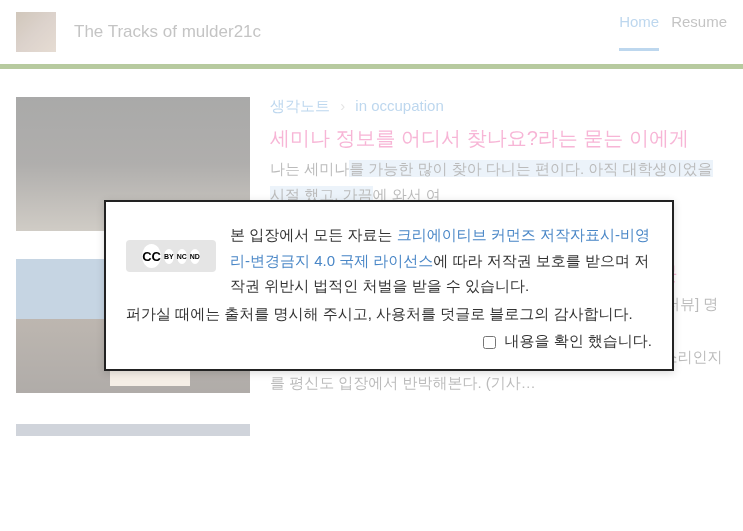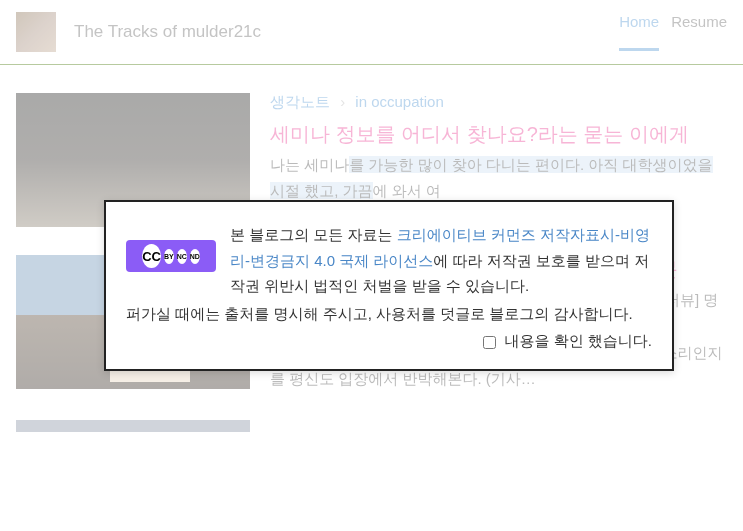--- a/index.html
+++ b/index.html
@@ -1,18 +1,18 @@
 <!DOCTYPE html>
 <html><head>
 <meta charset="utf-8">
 <style>
 * { margin: 0; padding: 0; box-sizing: border-box; }
 body { font-family: -apple-system, "Malgun Gothic", sans-serif; background: #fff; width: 743px; height: 531px; overflow: hidden; position: relative; }
 .overlay { position: absolute; inset: 0; background: rgba(255,255,255,0.6); z-index: 5; }
-.header { display: flex; align-items: center; padding: 12px 16px; border-bottom: 1px solid #4d7c0f; }
+.header { display: flex; align-items: center; padding: 12px 16px; border-bottom: 5px solid #4d7c0f; }
 .logo { width: 40px; height: 40px; background: linear-gradient(135deg,#8b7355 0%,#a89080 50%,#c0a890 100%); margin-right: 18px; }
 .site-title { font-size: 17px; color: #6b6b6b; font-weight: 400; }
 .nav { margin-left: auto; display: flex; gap: 12px; font-size: 15px; }
 .nav a { color: #6b6b6b; text-decoration: none; padding-bottom: 18px; }
 .nav a.active { color: #5b9bd5; border-bottom: 3px solid #5b9bd5; }
 .content { padding: 28px 16px 0; }
 .post { display: flex; gap: 20px; margin-bottom: 28px; }
 .thumb { width: 234px; height: 134px; background: #3a3a3a; flex-shrink: 0; position: relative; overflow: hidden; }
 .thumb.t1 { background: linear-gradient(180deg,#2a2a28 0%,#3a3632 50%,#8a8070 100%); }
 .thumb.t2 { background: linear-gradient(180deg,#7296b8 0%,#7296b8 45%,#5a4a3a 45%,#3a3028 100%); }
@@ -21,21 +21,21 @@
 .thumb.t3 { background:#8a95a5; height:12px; }
 .post-body { flex: 1; }
 .crumbs { font-size: 15px; color: #888; margin-bottom: 8px; }
 .crumbs a { color: #5b9bd5; text-decoration: none; }
 .crumbs .sep { color: #bbb; margin: 0 6px; }
 .post-title { font-size: 20px; color: #ec4899; font-weight: 500; margin-bottom: 3px; line-height: 1.45; }
 .excerpt { font-size: 15px; color: #555; line-height: 1.75; }
 .hlt { background: #cfe2f3; }
 .modal { position: absolute; left: 104px; top: 200px; width: 570px; background: #fff; border: 2px solid #222; padding: 20px 20px 18px; z-index: 10; box-shadow: 0 2px 8px rgba(0,0,0,0.15); }
 .modal-top { display: flex; gap: 14px; }
-.cc { width: 90px; height: 32px; background: #8b5cf6; border-radius: 4px; display: flex; align-items: center; justify-content: center; gap: 3px; flex-shrink: 0; margin-top: 18px; padding: 0 22px; }
+.cc { width: 90px; height: 32px; background: #e5e5e5; border-radius: 4px; display: flex; align-items: center; justify-content: center; gap: 3px; flex-shrink: 0; margin-top: 18px; padding: 0 22px; }
 .cc .big { width: 24px; height: 24px; border-radius: 50%; background: #fff; color: #000; font-size: 13px; font-weight: bold; display: flex; align-items: center; justify-content: center; }
 .cc .sm { width: 15px; height: 15px; border-radius: 50%; background: #fff; color: #000; font-size: 7px; font-weight: bold; display: flex; align-items: center; justify-content: center; }
 .modal-text { font-size: 15px; color: #333; line-height: 1.7; }
 .modal-text a { color: #4a87c7; text-decoration: none; }
 .modal-line2 { font-size: 15px; color: #333; line-height: 1.7; margin-top: 2px; }
 .confirm { text-align: right; margin-top: 6px; font-size: 15px; color: #333; }
 .confirm input { vertical-align: middle; margin-right: 4px; }
 </style>
 </head>
 <body>
@@ -80,21 +80,21 @@
 
 <div class="modal">
   <div class="modal-top">
     <div class="cc">
       <div class="big">CC</div>
       <div class="sm">BY</div>
       <div class="sm">NC</div>
       <div class="sm">ND</div>
     </div>
     <div class="modal-text">
-      <span>본 블로그의 모든 자료는 </span><a href="#">크리에이티브 커먼즈 저작자표시-비영리-변경금지 4.0 국제 라이선스</a><span>에 따라 저작권 보호를 받으며 저작권 위반시 법적인 처벌을 받을 수 있습니다.</span>
+      <span>본 입장에서 모든 자료는 </span><a href="#">크리에이티브 커먼즈 저작자표시-비영리-변경금지 4.0 국제 라이선스</a><span>에 따라 저작권 보호를 받으며 저작권 위반시 법적인 처벌을 받을 수 있습니다.</span>
     </div>
   </div>
   <div class="modal-line2">퍼가실 때에는 출처를 명시해 주시고, 사용처를 덧글로 블로그의 감사합니다.</div>
   <div class="confirm">
     <label>
       <input type="checkbox" style="">
       <span>내용을 확인 했습니다.</span>
     </label>
   </div>
 </div>

